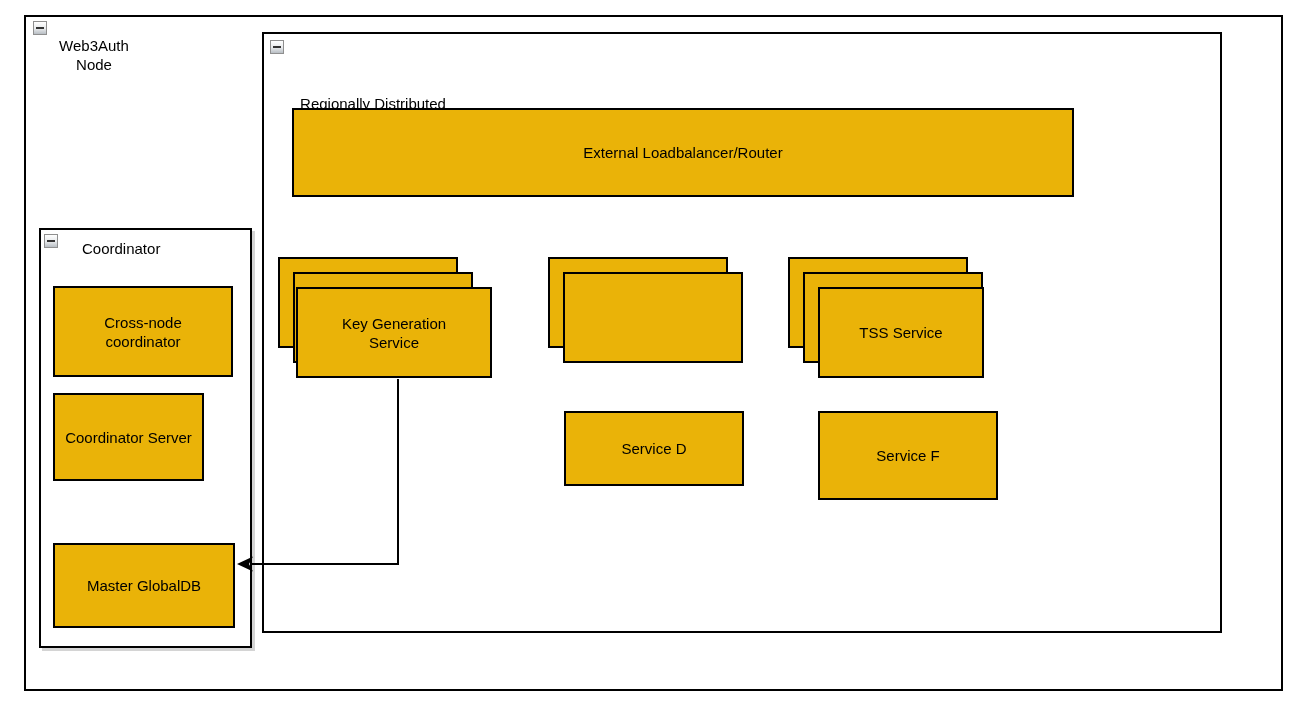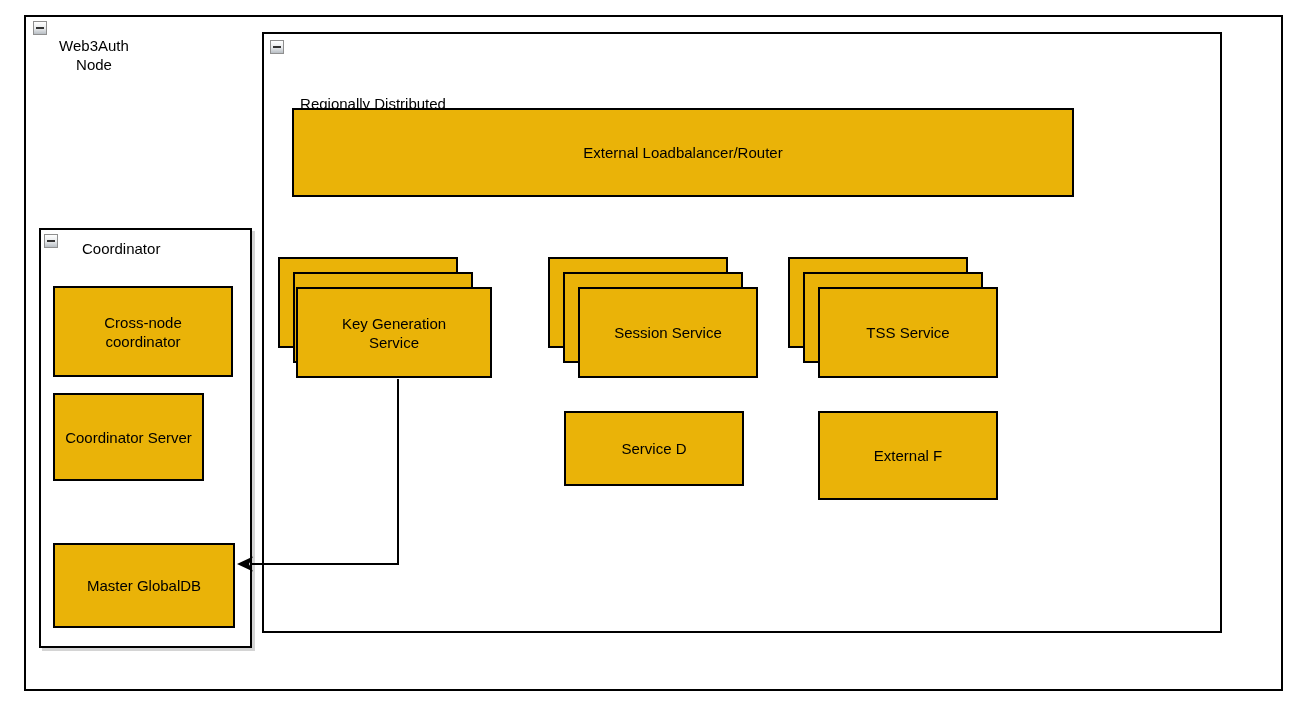--- a/index.html
+++ b/index.html
@@ -81,35 +81,32 @@
   </div>
 
   <div class="node" style="left:278px; top:257px; width:180px; height:91px;"></div>
   <div class="node" style="left:293px; top:272px; width:180px; height:91px;"></div>
   <div class="node box" style="left:296px; top:287px; width:196px; height:91px;">
     <span class="lbl" style="max-width:145px;">Key Generation Service</span>
   </div>
 
   <div class="node" style="left:548px; top:257px; width:180px; height:91px;"></div>
   <div class="node" style="left:563px; top:272px; width:180px; height:91px;"></div>
-  <div class="node box" style="left:578px; top:287px; width:180px; height:91px;">
-    <span class="lbl">Session Service</span>
-  </div>
 
   <div class="node" style="left:788px; top:257px; width:180px; height:91px;"></div>
   <div class="node" style="left:803px; top:272px; width:180px; height:91px;"></div>
-  <div class="node box" style="left:818px; top:287px; width:180px; height:91px;">
+  <div class="node box" style="left:818px; top:287px; width:166px; height:91px;">
     <span class="lbl">TSS Service</span>
   </div>
 
   <div class="node box" style="left:564px; top:411px; width:180px; height:75px;">
     <span class="lbl">Service D</span>
   </div>
   <div class="node box" style="left:818px; top:411px; width:180px; height:89px;">
-    <span class="lbl">External F</span>
+    <span class="lbl">Service F</span>
   </div>
 
   <div class="node container shadowed" style="left:39px; top:228px; width:213px; height:420px;"></div>
   <div class="collapse" style="left:44px; top:234px;">
       <span class="bar"></span>
     </div>
   <div class="grouptitle" style="left:66px; top:239px;margin-left:16px;">Coordinator</div>
 
   <div class="node box" style="left:53px; top:286px; width:180px; height:91px;">
     <span class="lbl" style="max-width:120px;">Cross-node coordinator</span>

